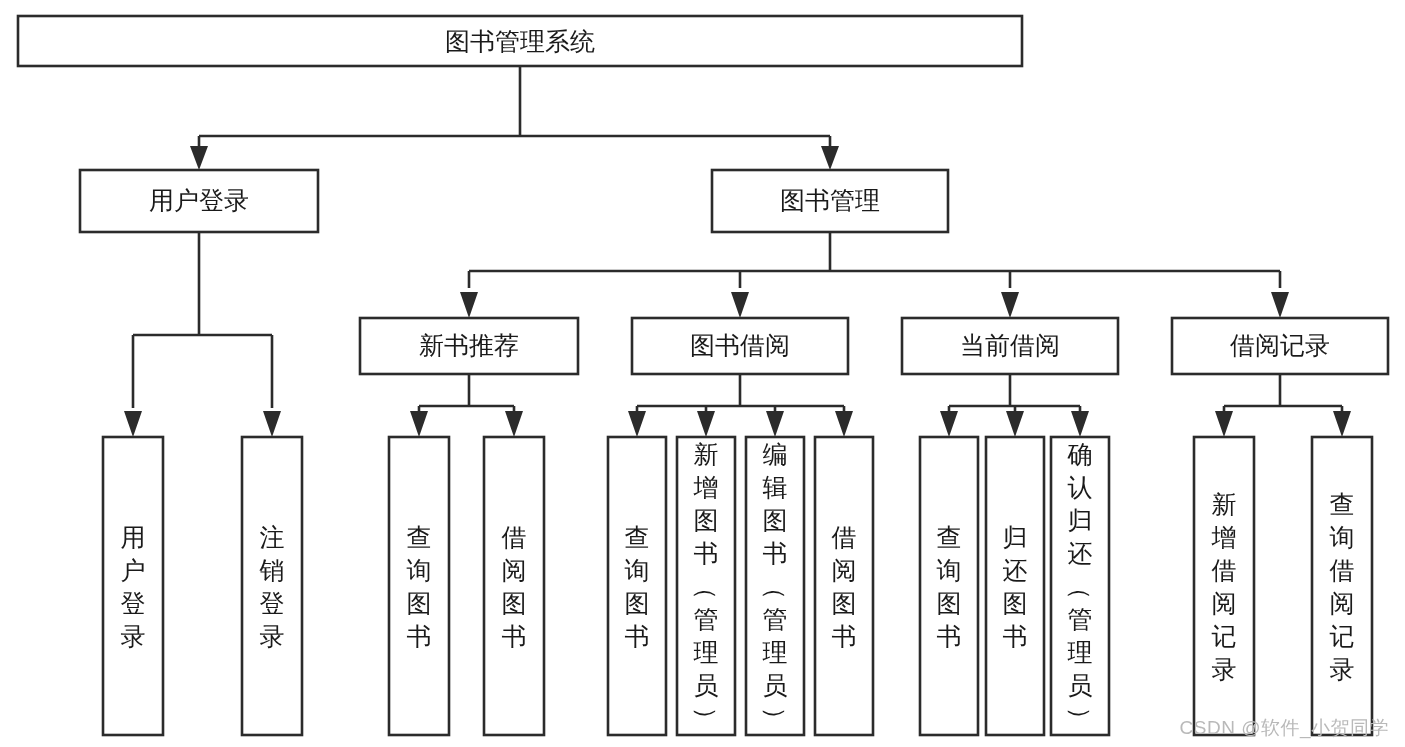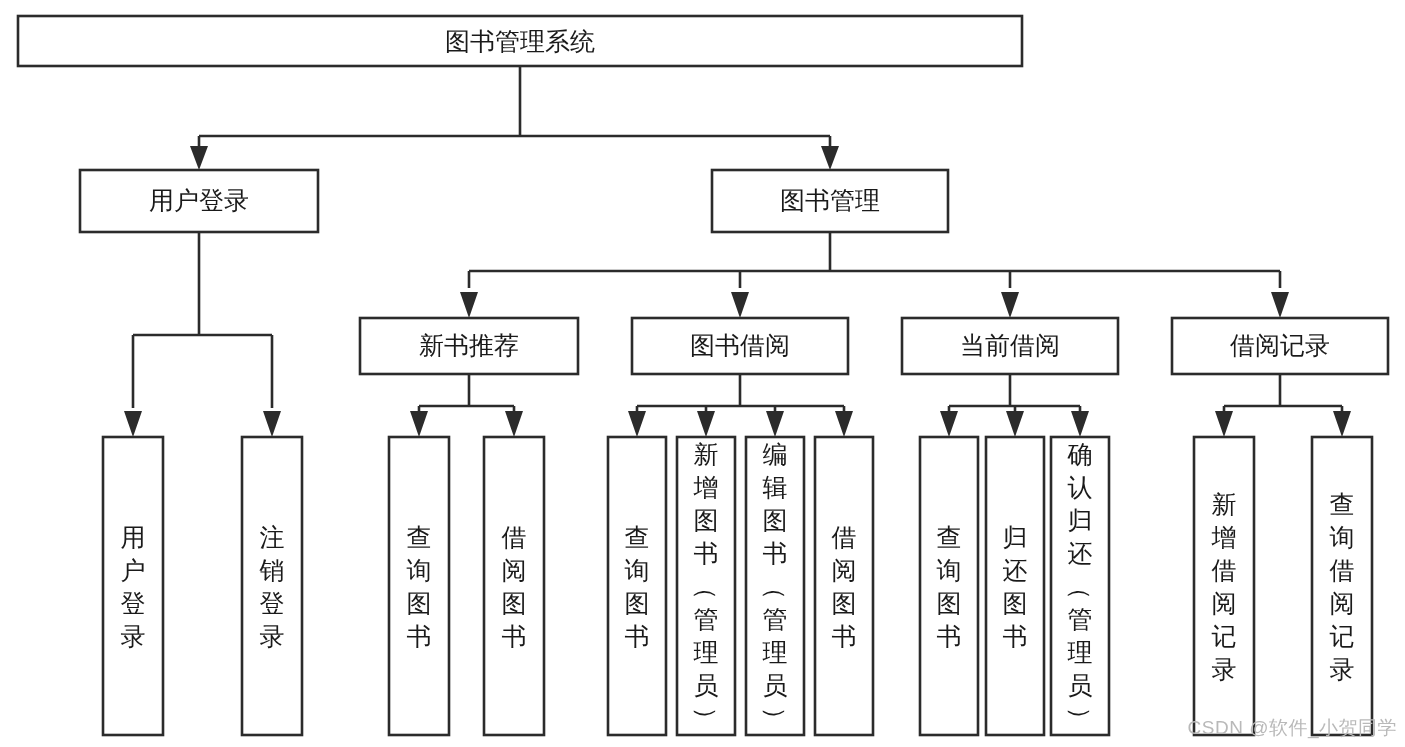--- a/index.html
+++ b/index.html
@@ -48,21 +48,21 @@
     stroke: #2b2b2b;
     stroke-width: 2.6;
     fill: none;
   }
   .arrow-head {
     fill: #2b2b2b;
     stroke: none;
   }
   .watermark-text {
     position: absolute;
-    right: 8px;
+    right: 16px;
     bottom: 6px;
     font-family: "Liberation Sans", "DejaVu Sans", sans-serif;
     font-size: 19px;
     color: #b9b9b9;
     letter-spacing: 0.5px;
     white-space: nowrap;
     pointer-events: none;
   }
 </style>
 </head>

